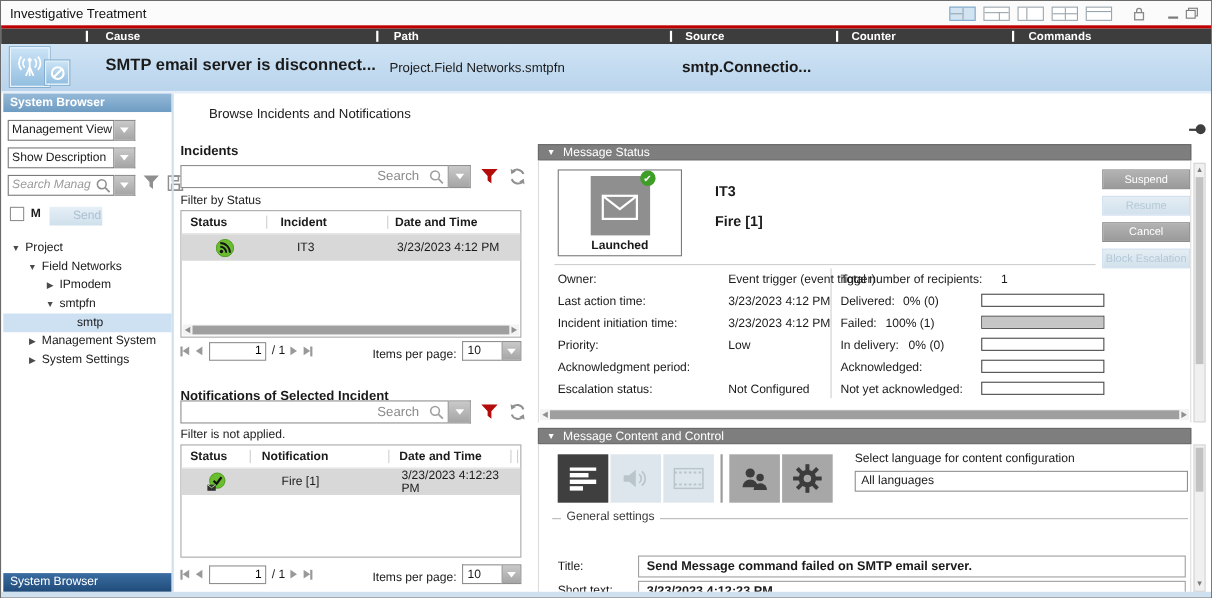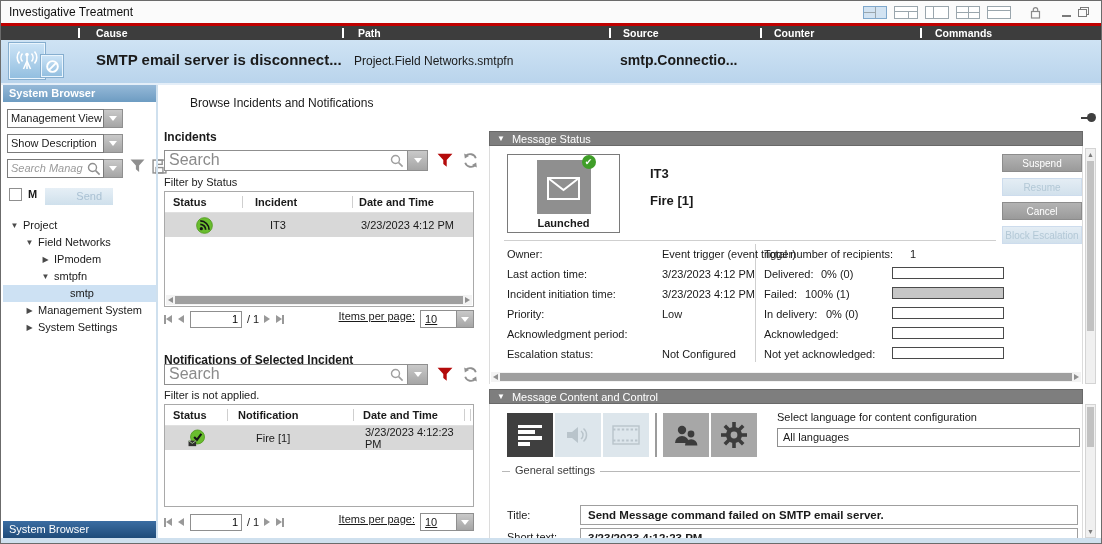--- a/index.html
+++ b/index.html
@@ -42,41 +42,41 @@
   .crow{display:flex;align-items:flex-start;margin-bottom:6px;}
   .combo{width:97px;height:19px;border:1px solid #7a7a7a;background:#fff;line-height:17px;padding:0 3px;overflow:hidden;white-space:nowrap;font-size:11px;}
   .abtn{width:19px;height:19px;background:linear-gradient(#c9c9c9,#a5a5a5);border:1px solid #8f8f8f;border-left:none;display:flex;align-items:center;justify-content:center;flex:0 0 auto;}
   .tri-d{width:0;height:0;border-left:4px solid transparent;border-right:4px solid transparent;border-top:5px solid #fff;}
   .sb-search{position:relative;width:97px;height:19px;border:1px solid #7a7a7a;background:#fff;flex:0 0 auto;}
   .sb-search input{border:none;outline:none;width:76px;height:15px;font-style:italic;font-size:11px;padding:0 0 0 3px;font-family:inherit;background:transparent;color:#333;}
   .sb-search input::placeholder{color:#9a9a9a;font-style:italic;}
   .icon-gap{margin-left:7px;display:flex;align-items:center;}
   .chk{width:13px;height:13px;border:1px solid #8f8f8f;background:#fff;margin-left:2px;}
   .chk-lbl{font-weight:bold;margin:0 8px 0 6px;}
-  .btn-dis{width:68px;height:17px;background:linear-gradient(#e6eff6,#cfe0ec);color:#aac1d3;text-align:center;line-height:16px;font-size:11px;padding-left:20px;}
+  .btn-dis{width:48px;height:17px;background:linear-gradient(#e6eff6,#cfe0ec);color:#aac1d3;text-align:center;line-height:16px;font-size:11px;padding-left:20px;}
   .tree{margin-top:12px;font-size:11px;}
   .trow{height:17px;line-height:17px;display:flex;align-items:center;white-space:nowrap;margin-left:-4px;padding-left:4px;}
   .trow.sel{background:#cde1f3;}
   .exp{width:11px;display:inline-block;font-size:8px;color:#4a4a4a;text-align:center;margin-right:3px;flex:0 0 auto;}
   
   .tabbar{position:absolute;left:157px;top:84px;width:264px;height:20px;background:#4a4a4a;display:flex;align-items:stretch;}
   .tab{padding:0 12px;line-height:20px;color:#fff;font-weight:bold;font-size:11px;}
   .tab.active{background:#393939;}
   .tab.inactive{background:#5e5e5e;margin-left:2px;}
   .tabfill{flex:1;}
   .tabsep{width:2px;background:#fff;}
   .browse-heading{position:absolute;left:165px;top:95px;font-size:12px;margin-left:24px;}
   .pin{position:absolute;left:1080px;top:112px;width:15px;height:9px;}
   .pin::before{content:"";position:absolute;left:0;top:3.5px;width:8px;height:2px;background:#3f3f3f;}
   .pin::after{content:"";position:absolute;right:0;top:0;width:9px;height:9px;border-radius:50%;background:#3f3f3f;}
   
   .sec-title{position:absolute;font-weight:bold;font-size:12px;}
   .search-row{position:absolute;display:flex;align-items:center;height:21px;}
   .s-input{position:relative;width:244px;height:21px;border:1px solid #8f8f8f;background:#fff;}
-  .s-input input{border:none;outline:none;width:218px;height:17px;font-size:16px;padding-left:4px;font-family:inherit;background:transparent;color:#333;}
+  .s-input input{border:none;outline:none;width:218px;height:17px;font-size:12px;padding-left:4px;font-family:inherit;background:transparent;color:#333;text-align:right;}
   .s-input input::placeholder{color:#8a8a8a;}
   .s-mag{position:absolute;right:3px;top:3px;}
   .abtn2{width:20px;height:21px;background:linear-gradient(#c9c9c9,#a5a5a5);border:1px solid #8f8f8f;border-left:none;display:flex;align-items:center;justify-content:center;}
   .note{position:absolute;font-size:11px;color:#222;}
   .dtable{position:absolute;width:310px;border:1px solid #a9a9a9;background:#fff;}
   .thead{height:21px;display:flex;font-weight:bold;font-size:11px;position:relative;border-bottom:1px solid #e0e0e0;}
   .th{line-height:21px;}
   .thsep{width:1px;height:12px;background:#cfcfcf;margin-top:4px;}
   .drow{height:24px;display:flex;align-items:center;background:#d8d8d8;font-size:11px;}
   .hscroll{position:absolute;bottom:1px;left:1px;right:1px;height:10px;background:#f3f3f3;display:flex;align-items:center;}
@@ -84,21 +84,21 @@
   .hs-l{border-top:3.5px solid transparent;border-bottom:3.5px solid transparent;border-right:5px solid #8f8f8f;}
   .hs-r{border-top:3.5px solid transparent;border-bottom:3.5px solid transparent;border-left:5px solid #8f8f8f;}
   .hs-thumb{flex:1;height:8px;background:#9f9f9f;}
   .pager{position:absolute;display:flex;align-items:center;font-size:11px;width:310px;}
   .pgbtn{display:flex;align-items:center;margin-right:6px;}
   .pbar{width:2px;height:9px;background:#999;}
   .ptl{width:0;height:0;border-top:4.5px solid transparent;border-bottom:4.5px solid transparent;border-right:6px solid #999;}
   .ptr{width:0;height:0;border-top:4.5px solid transparent;border-bottom:4.5px solid transparent;border-left:6px solid #999;}
   .pg-input{width:52px;height:17px;border:1px solid #8f8f8f;text-align:right;padding-right:3px;font-size:11px;font-family:inherit;margin-right:5px;}
   .pg-of{margin-right:5px;}
-  .ipp{display:flex;align-items:flex-start;margin-left:auto;text-decoration:underline;}
+  .ipp{display:flex;align-items:flex-end;margin-left:auto;}
   .ipp-val{width:36px;height:18px;border:1px solid #8f8f8f;border-right:none;line-height:16px;padding-left:4px;background:#fff;}
   .abtn3{width:18px;height:18px;background:linear-gradient(#c9c9c9,#a5a5a5);border:1px solid #8f8f8f;display:flex;align-items:center;justify-content:center;}
   
   .phdr{position:absolute;left:488px;width:594px;height:15px;background:#7e7e7e;border:1px solid #696969;color:#fff;display:flex;align-items:center;font-size:11px;}
   .phdr .ctri{font-size:8px;margin:0 7px;line-height:15px;}
   .pbody{position:absolute;left:488px;width:594px;background:#fff;border-left:1px solid #dcdcdc;border-right:1px solid #dcdcdc;overflow:hidden;}
   .tile{position:absolute;left:17px;top:8px;width:113px;height:79px;border:1px solid #7a7a7a;background:#fff;text-align:center;}
   .tile-ic{position:relative;width:54px;height:54px;background:#8f8f8f;margin:5px auto 0;display:flex;align-items:center;justify-content:center;}
   .badge{position:absolute;right:-5px;top:-5px;width:14px;height:14px;border-radius:50%;background:#3f9e28;color:#fff;font-size:9px;line-height:14px;text-align:center;}
   .tile-lbl{font-weight:bold;font-size:11px;margin-top:3px;}

